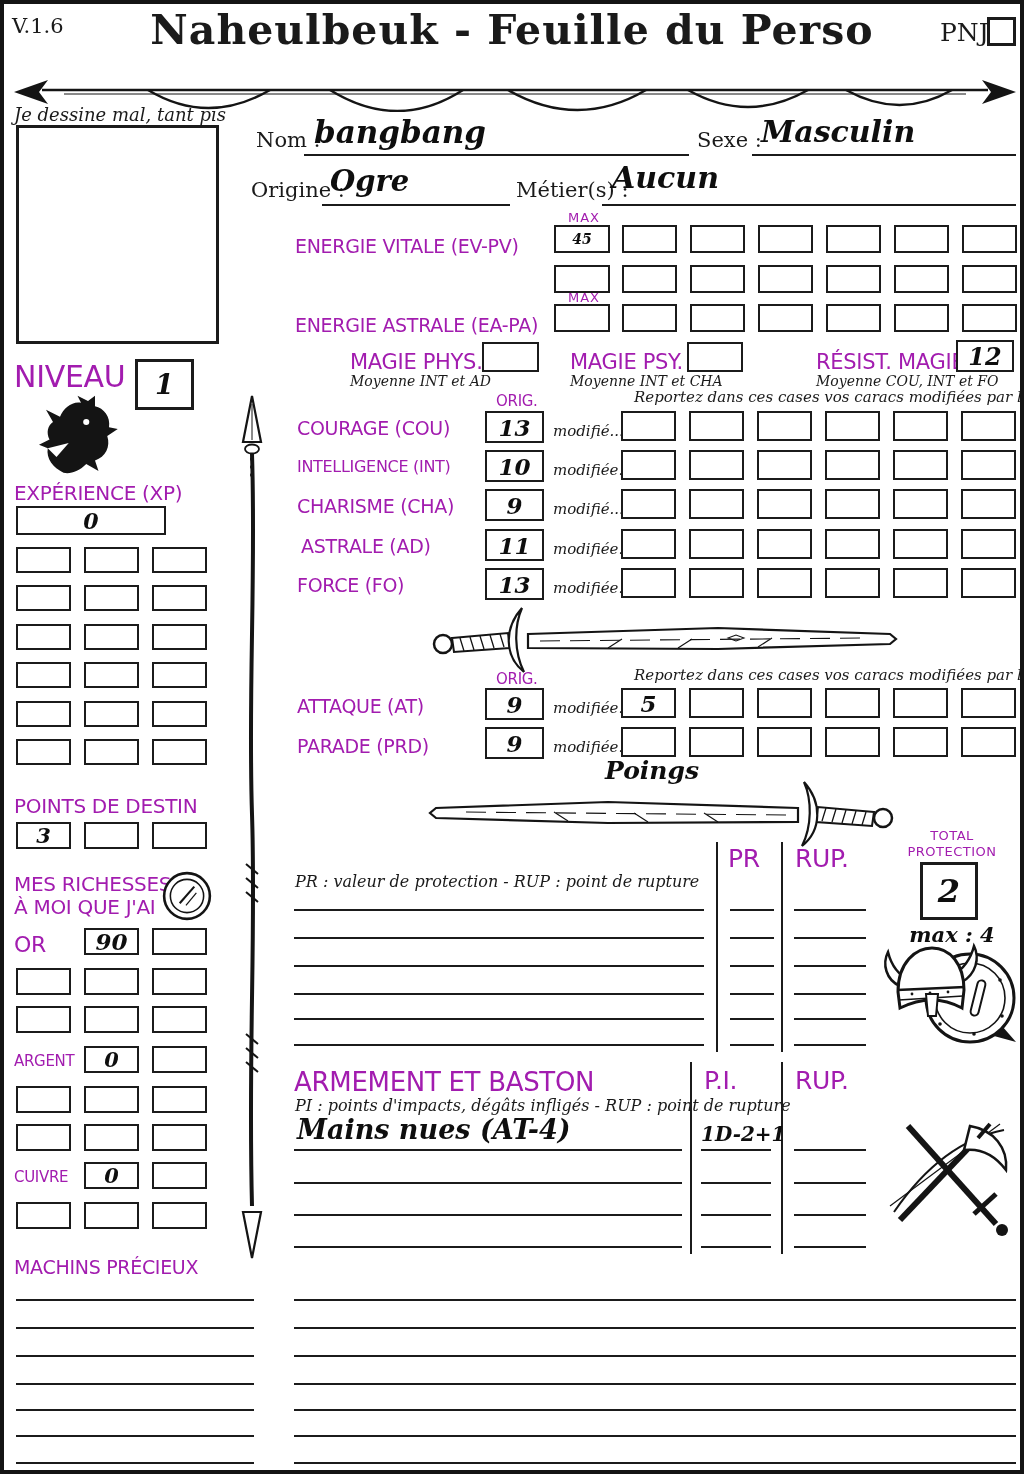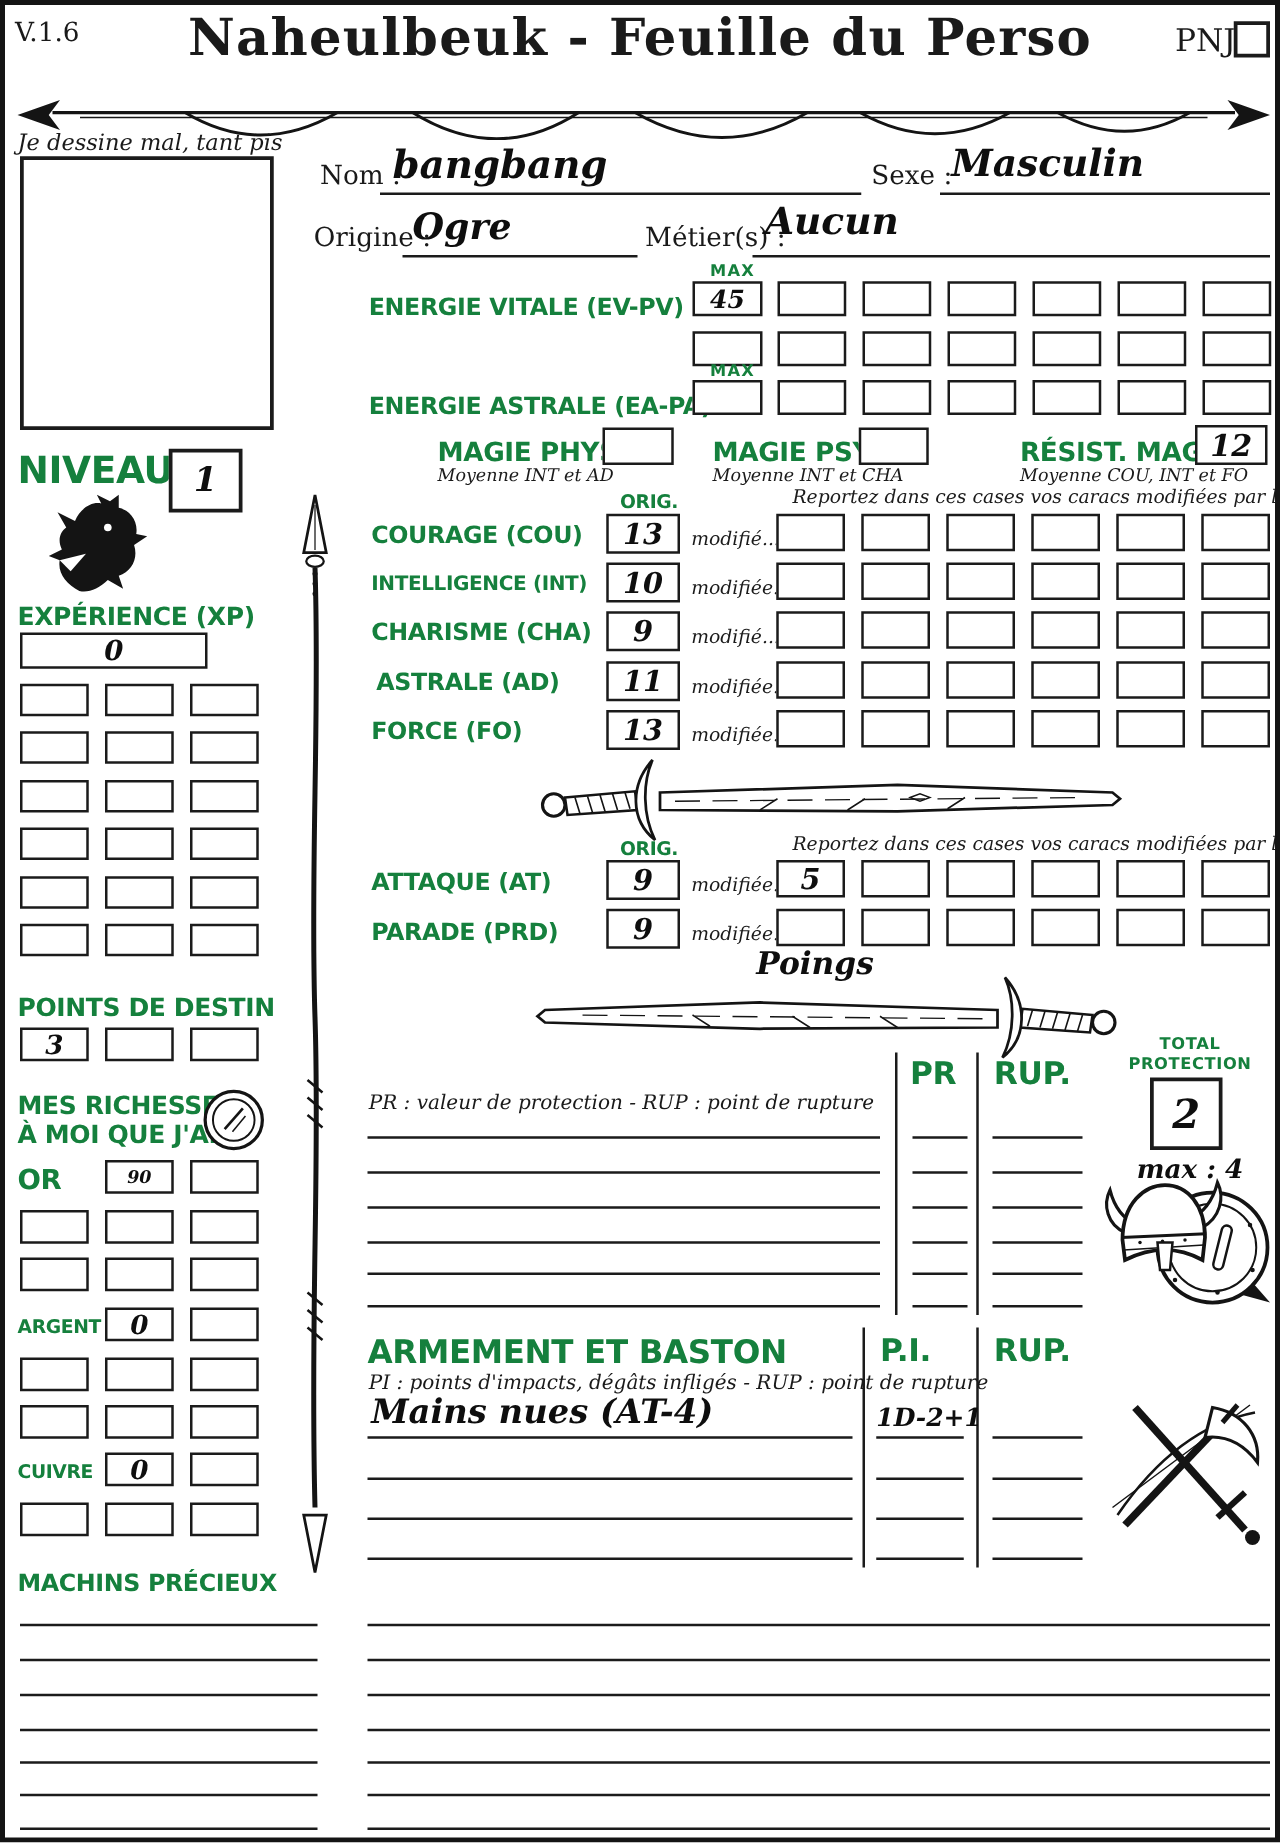--- a/index.html
+++ b/index.html
@@ -1,19 +1,19 @@
 <!DOCTYPE html>
 <html><head>
 <meta charset="utf-8">
 <style>
   html,body{margin:0;padding:0;background:#fff;}
   .page{position:relative;width:1024px;height:1474px;background:#fff;border:4px solid #141414;
         box-sizing:border-box;overflow:hidden;color:#141414;font-family:"DejaVu Serif",serif;}
   .abs{position:absolute;white-space:nowrap;}
-  .head{font-family:"DejaVu Sans",sans-serif;font-weight:700;letter-spacing:-0.3px;color:#15803d;}
+  .head{font-family:"DejaVu Sans",sans-serif;font-weight:400;letter-spacing:-0.3px;color:#a21caf;}
   .srf{font-family:"DejaVu Serif",serif;color:#1a1a1a;}
   .cal{font-family:"DejaVu Serif",serif;font-style:italic;color:#1a1a1a;}
   .hw{font-family:"DejaVu Serif",serif;font-style:italic;font-weight:700;color:#0e0e0e;}
   .box{position:absolute;border:2px solid #1b1b1b;background:#fff;box-sizing:border-box;
        display:flex;align-items:center;justify-content:center;}
   .b3{border-width:3px;}
   .line{position:absolute;height:0;border-bottom:2.5px solid #1b1b1b;}
   .vbar{position:absolute;width:0;border-left:2.5px solid #1b1b1b;}
   .ctr{text-align:center;}
   svg{display:block;}
@@ -54,21 +54,21 @@
   <div class="abs srf" style="left:247px;top:174px;font-size:21px">Origine :</div>
   <div class="abs hw" style="left:326px;top:160px;font-size:29px">Ogre</div>
   <div class="line" style="left:318px;top:200px;width:188px"></div>
   <div class="abs srf" style="left:512px;top:174px;font-size:21px">Métier(s) :</div>
   <div class="abs hw" style="left:608px;top:156px;font-size:30px">Aucun</div>
   <div class="line" style="left:598px;top:200px;width:414px"></div>
 
   <div class="abs head" style="left:564px;top:206px;font-size:13px;letter-spacing:1px">MAX</div>
   <div class="abs head" style="left:291px;top:231px;font-size:19px">ENERGIE VITALE (EV-PV)</div>
   <div class="box" style="left:550px;top:221px;width:56px;height:28px">
-      <span class="hw" style="font-size:20px">45</span>
+      <span class="hw" style="font-size:14px">45</span>
     </div>
   <div class="box" style="left:618px;top:221px;width:55px;height:28px"></div>
   <div class="box" style="left:686px;top:221px;width:55px;height:28px"></div>
   <div class="box" style="left:754px;top:221px;width:55px;height:28px"></div>
   <div class="box" style="left:822px;top:221px;width:55px;height:28px"></div>
   <div class="box" style="left:890px;top:221px;width:55px;height:28px"></div>
   <div class="box" style="left:958px;top:221px;width:55px;height:28px"></div>
   <div class="box" style="left:550px;top:261px;width:56px;height:28px"></div>
   <div class="box" style="left:618px;top:261px;width:55px;height:28px"></div>
   <div class="box" style="left:686px;top:261px;width:55px;height:28px"></div>
@@ -355,21 +355,21 @@
   <div class="abs" style="left:157px;top:866px">
     <svg width="52" height="52" viewBox="0 0 50 50">
       <circle cx="25" cy="25" r="22" fill="#fff" stroke="#141414" stroke-width="2.5"></circle>
       <circle cx="25" cy="25" r="16" fill="none" stroke="#141414" stroke-width="1.5"></circle>
       <line x1="18" y1="32" x2="32" y2="16" stroke="#141414" stroke-width="2"></line>
       <line x1="24" y1="34" x2="34" y2="22" stroke="#141414" stroke-width="1.2"></line>
     </svg>
   </div>
   <div class="abs head" style="left:10px;top:928px;font-size:22px">OR</div>
   <div class="box" style="left:80px;top:924px;width:55px;height:27px">
-      <span class="hw" style="font-size:14px">90</span>
+      <span class="hw" style="font-size:23px">90</span>
     </div>
   <div class="box" style="left:148px;top:924px;width:55px;height:27px"></div>
   <div class="box" style="left:12px;top:964px;width:55px;height:27px"></div>
   <div class="box" style="left:80px;top:964px;width:55px;height:27px"></div>
   <div class="box" style="left:148px;top:964px;width:55px;height:27px"></div>
   <div class="box" style="left:12px;top:1002px;width:55px;height:27px"></div>
   <div class="box" style="left:80px;top:1002px;width:55px;height:27px"></div>
   <div class="box" style="left:148px;top:1002px;width:55px;height:27px"></div>
   <div class="abs head" style="left:10px;top:1048px;font-size:15px">ARGENT</div>
   <div class="box" style="left:80px;top:1042px;width:55px;height:27px">

